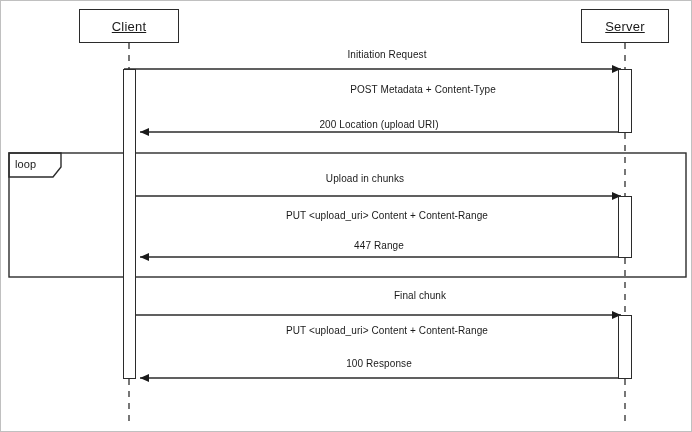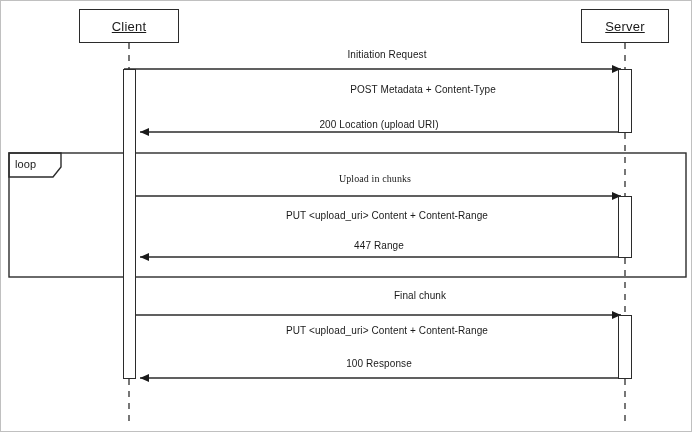--- a/index.html
+++ b/index.html
@@ -127,21 +127,21 @@
   <div class="lifeline-box" style="left:580px; top:8px; width:88px; height:34px;">
     <span class="lifeline-name">Server</span>
   </div>
   <div class="lifeline-box" style="left:78px; top:8px; width:100px; height:34px;">
     <span class="lifeline-name">Client</span>
   </div>
 
   <div class="frag-label" style="left:14px; top:157px;">loop</div>
 
   <div class="msg-label" style="left:386px; top:48px;">Initiation Request</div>
-  <div class="msg-label" style="left:374px; top:172px;font-family:Liberation Serif, serif;">Upload in chunks</div>
+  <div class="msg-label" style="left:364px; top:172px;">Upload in chunks</div>
   <div class="msg-label" style="left:378px; top:289px;margin-left:41px;">Final chunk</div>
 
   <div class="msg-label" style="left:386px; top:83px;margin-left:36px;">POST Metadata + Content-Type</div>
   <div class="msg-label" style="left:378px; top:118px;">200 Location (upload URI)</div>
 
   <div class="msg-label" style="left:386px; top:209px;">PUT &lt;upload_uri&gt; Content + Content-Range</div>
   <div class="msg-label" style="left:378px; top:239px;">447 Range</div>
 
   <div class="msg-label" style="left:386px; top:324px;">PUT &lt;upload_uri&gt; Content + Content-Range</div>
   <div class="msg-label" style="left:378px; top:357px;">100 Response</div>

